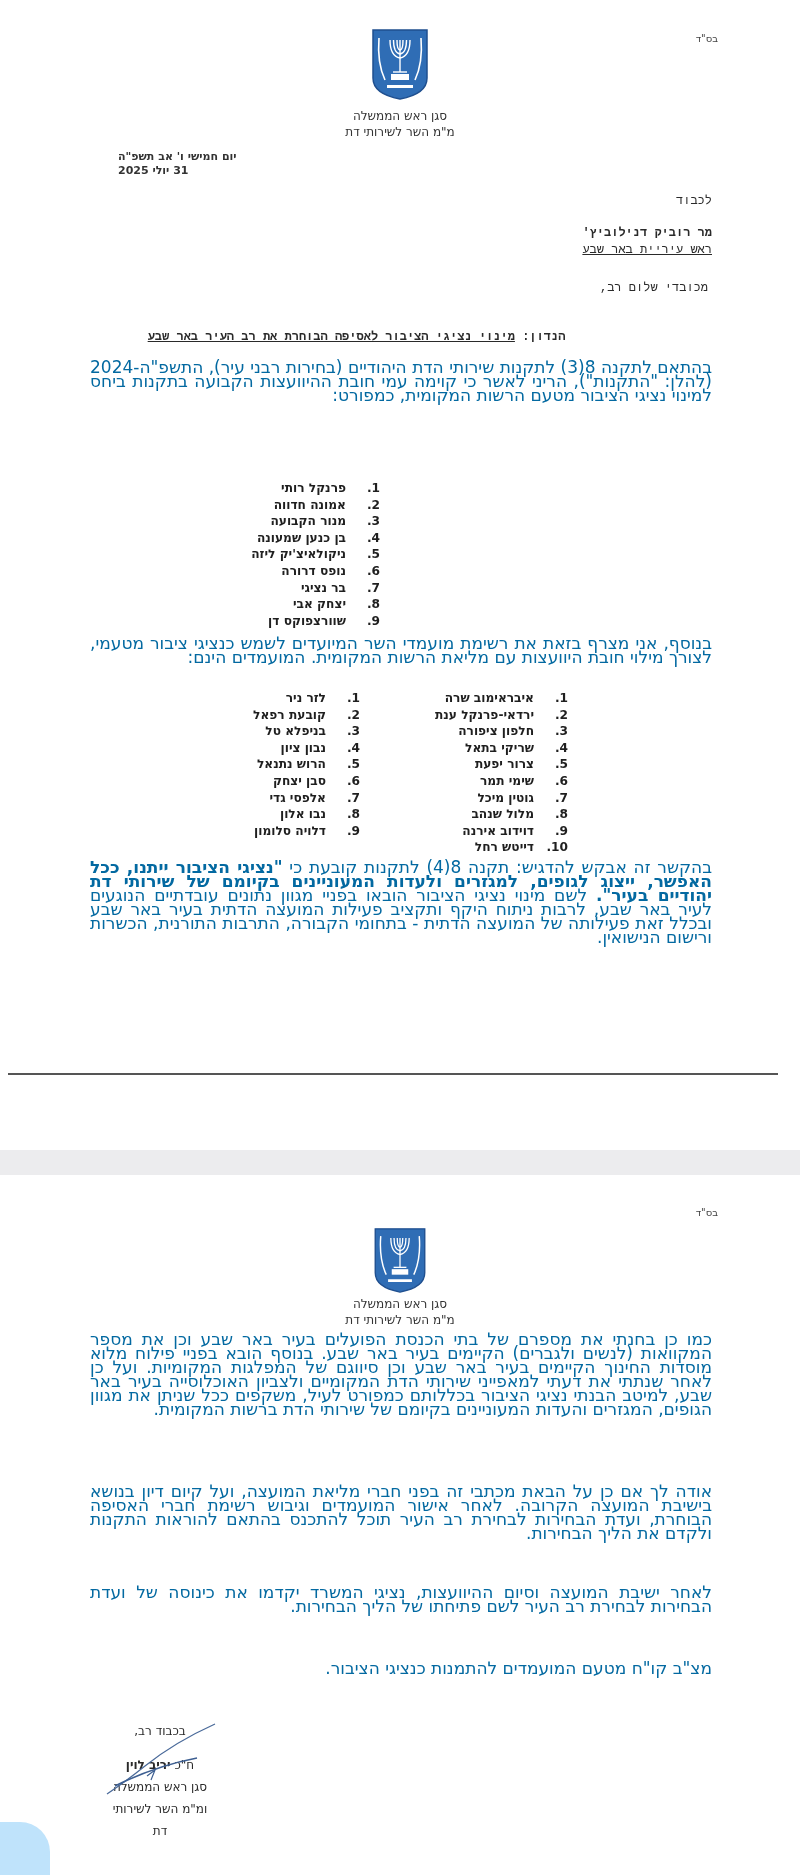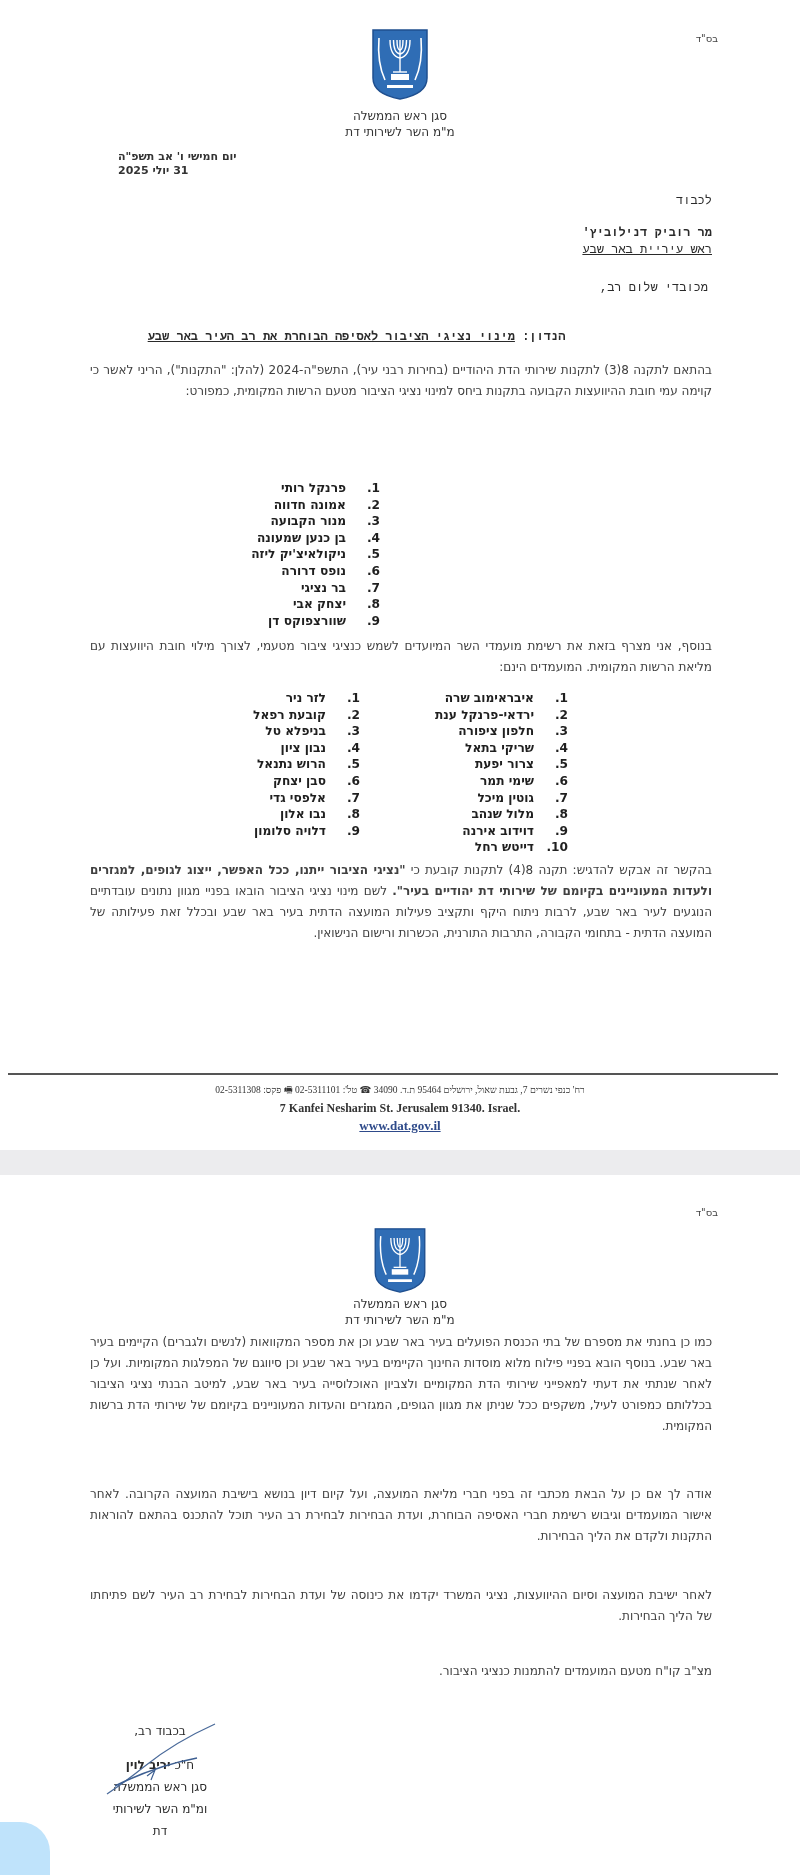--- a/index.html
+++ b/index.html
@@ -62,25 +62,25 @@
       position: absolute;
       font-size: 12px;
       color: #2a2a2a;
       text-align: right;
       font-family: Liberation Mono, monospace;
     }
     .para {
       position: absolute;
       left: 90px;
       width: 622px;
-      font-size: 12px;
-      line-height: 21px;
+      font-size: 17px;
+      line-height: 14px;
       text-align: justify;
       text-align-last: right;
-      color: #404040;
+      color: #0369a1;
     }
     .u { text-decoration: underline; }
     .b { font-weight: bold; }
     ol.names {
       position: absolute;
       list-style: none;
       font-size: 12.2px;
       font-weight: bold;
       line-height: 16.6px;
       color: #1f1f1f;
@@ -319,25 +319,20 @@
         <span>דלויה סלומון</span>
       </li>
     </ol>
 
   <div class="para" style="top:860px;">
     <span>בהקשר זה אבקש להדגיש: תקנה 8(4) לתקנות קובעת כי </span><span class="b">"נציגי הציבור ייתנו, ככל האפשר, ייצוג לגופים, למגזרים ולעדות המעוניינים בקיומם של שירותי דת יהודיים בעיר".</span><span> לשם מינוי נציגי הציבור הובאו בפניי מגוון נתונים עובדתיים הנוגעים לעיר באר שבע, לרבות ניתוח היקף ותקציב פעילות המועצה הדתית בעיר באר שבע ובכלל זאת פעילותה של המועצה הדתית - בתחומי הקבורה, התרבות התורנית, הכשרות ורישום הנישואין.</span>
   </div>
 
   <div class="footer-line"></div>
 
-  <div class="footer" style="top:1083px;">
-    <div class="he">רח' כנפי נשרים 7, גבעת שאול, ירושלים 95464 ת.ד. 34090  ☎ טל': 02-5311101 🖷 פקס: 02-5311308</div>
-    <div class="en" style="margin-top:2px;">7 Kanfei Nesharim St. Jerusalem 91340. Israel.</div>
-    <div class="web" style="margin-top:2px;">www.dat.gov.il</div>
-  </div>
 </div>
 
 <div class="gap"></div>
 
 <div class="page" id="page2">
 
   <div class="bsd" style="top:32px;">בס"ד</div>
 
   <svg class="emblem" style="top:52px; width:54px; height:66px;" viewBox="0 0 58 72">
     <path d="M2 2 H56 V50 Q56 66 29 71 Q2 66 2 50 Z" fill="#2f6db5" stroke="#1f4f8f" stroke-width="1.5"></path>

